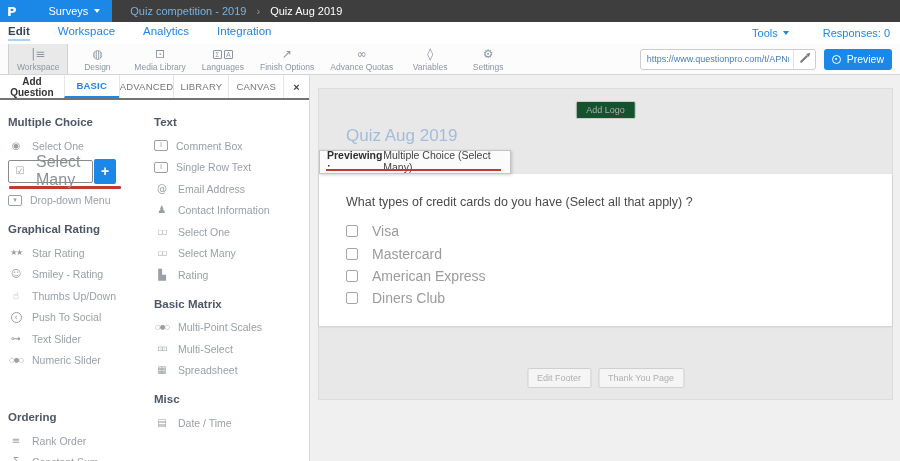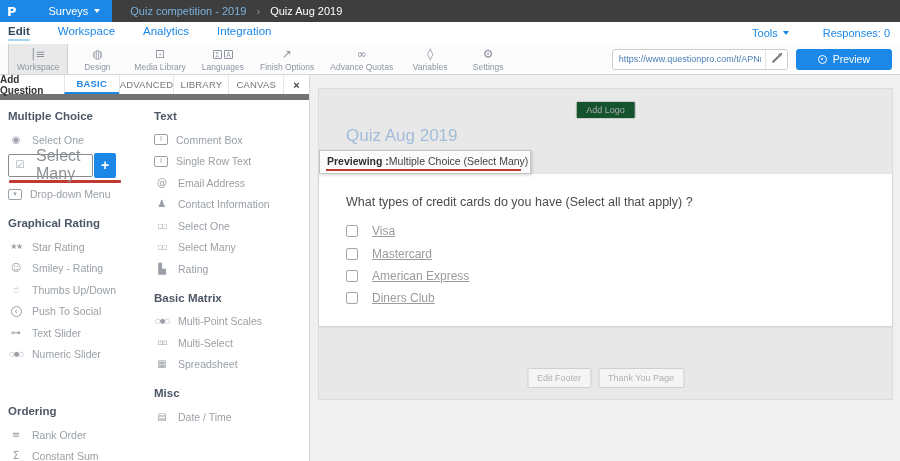--- a/index.html
+++ b/index.html
@@ -47,63 +47,63 @@
   .ticon { font-size:12px; line-height:13px; height:13px; font-family:"DejaVu Sans",sans-serif; }
   .tlabel { font-size:8.5px; }
   .lang-boxes { display:flex; gap:2px; height:13px; align-items:center; }
   .mini-box { border:1px solid #8d95a3; border-radius:1px; font-size:6.5px; line-height:7px; padding:0 1.5px; }
   .toolbar-right { margin-left:auto; display:flex; align-items:center; gap:8px; padding-right:8px; }
   .url-box { width:176px; height:21px; border:1px solid #ccc; background:#fff; border-radius:3px; display:flex; align-items:center; }
   .url-box input { border:none; outline:none; background:transparent; font-size:9px; color:#4a7db5; width:148px; padding-left:6px; font-family:inherit; }
   .pencil-btn { margin-left:auto; width:22px; height:100%; border-left:1px solid #e3e3e3; display:flex; align-items:center; justify-content:center; background:#fff; border-radius:0 3px 3px 0; }
   .pencil { width:10px; height:2px; background:#777; border-radius:1px; transform:rotate(-45deg); position:relative; }
   .pencil::after { content:''; position:absolute; right:-4px; top:-1px; border-top:2px solid transparent; border-bottom:2px solid transparent; border-left:4px solid #777; }
-  .preview-btn { background:#1b87e6; color:#fff; border:none; font-size:10.5px; padding:0 22px; height:21px; border-radius:3px; display:flex; align-items:center; gap:6px; font-family:inherit; }
+  .preview-btn { background:#1b87e6; color:#fff; border:none; font-size:10.5px; padding:0 8px; height:21px; border-radius:3px; display:flex; align-items:center; gap:6px; font-family:inherit; }
   .eye { width:9px; height:9px; border:1.3px solid #fff; border-radius:50%; position:relative; flex:none; }
   .eye::after { content:''; position:absolute; left:2px; top:2px; width:2.6px; height:2.6px; border-radius:50%; background:#fff; }
 
   
   .left-panel { position:absolute; top:75px; left:0; width:310px; bottom:0; background:#fff; border-right:1px solid #d9d9d9; }
-  .panel-tabs { height:25px; display:flex; align-items:stretch; border-bottom:6px solid #737373; }
+  .panel-tabs { height:25px; display:flex; align-items:stretch; border-bottom:2px solid #737373;text-align:center; }
   .add-q { width:64px; display:flex; align-items:center; justify-content:center; font-weight:bold; color:#333; font-size:10px; }
   .ptab { width:55px; display:flex; align-items:center; justify-content:center; color:#777; font-size:9.5px; border-left:1px solid #e6e6e6; letter-spacing:.2px; cursor:default; }
   .ptab.active { color:#1b87e6; font-weight:bold; border-bottom:2px solid #1b87e6; }
   .pclose { width:26px; display:flex; align-items:center; justify-content:center; color:#444; font-size:11px; border-left:1px solid #e6e6e6; font-weight:bold; }
   .panel-body { display:flex; padding:4px 0 0 8px; }
   .pcol1 { width:138px; }
   .pcol2 { width:152px; margin-left:8px; }
   .psec-title { font-size:11.5px; font-weight:bold; color:#4d5766; margin:12px 0 7px 0; }
-  .psec-title.first { margin-top:6px; }
+  .psec-title.first { margin-top:12px; }
   .psec-title.gap-lg { margin-top:40px; }
   .pitem { display:flex; align-items:center; gap:8px; height:21.5px; color:#9aa0a6; font-size:10.5px; cursor:default; }
   .picon { width:16px; flex:none; text-align:center; font-size:10px; color:#9aa0a6; font-family:"DejaVu Sans",sans-serif; line-height:12px; }
   .picon.i-tiny { font-size:6.5px; letter-spacing:-1px; }
   .picon.i-star { font-size:8px; letter-spacing:-1.5px; }
   .picon.i-box { border:1px solid #9aa0a6; border-radius:2px; width:14px; height:11px; font-size:7px; line-height:9px; }
   .picon.i-circle { border:1px solid #9aa0a6; border-radius:50%; width:11px; height:11px; font-size:9px; line-height:9px; margin:0 2.5px; }
   .sel-wrap { display:flex; align-items:center; margin:2px 0 0 0; }
   .sel-box { display:flex; align-items:center; gap:8px; border:1px solid #8a8a8a; border-radius:2px; background:#fff; height:23px; padding:0 4px 0 3px; width:85px; }
   .sel-box .plabel { color:#8b9095; }
   .plus-btn { width:22px; height:25px; background:#1b87e6; color:#fff; border:none; font-size:14px; font-weight:bold; border-radius:2px; margin-left:1px; display:flex; align-items:center; justify-content:center; font-family:inherit; }
   .sel-underline { width:112px; height:3px; background:#bf3a30; margin:2px 0 1px 1px; border-radius:1px; }
 
   
   .main { position:absolute; top:75px; left:310px; right:0; bottom:0; background:#f0f0f0; }
   .page { position:absolute; left:8px; right:7px; top:13px; height:312px; background:#e8e8e8; border:1px solid #dcdcdc; }
   .add-logo { position:absolute; top:12px; left:50%; transform:translateX(-50%); border:1px solid #ccc; background:#14532d; color:#adadad; font-size:9px; padding:3px 10px; border-radius:2px; font-family:inherit; }
   .survey-title { position:absolute; top:37px; left:27px; color:#a2bdd9; font-size:17px; }
-  .prev-tab { position:absolute; top:61px; left:0; width:212px; height:24px; background:#fbfbfb; border:1px solid #c4c4c4; box-shadow:1px 1px 3px rgba(0,0,0,.18); font-size:10.5px; color:#444; display:flex; align-items:center; padding:0 0 3px 7px; z-index:2; }
+  .prev-tab { position:absolute; top:61px; left:0; width:192px; height:24px; background:#fbfbfb; border:1px solid #c4c4c4; box-shadow:1px 1px 3px rgba(0,0,0,.18); font-size:10.5px; color:#444; display:flex; align-items:center; padding:0 0 3px 7px; z-index:2; }
   .prev-tab b { color:#2f2f2f; }
   .prev-underline { position:absolute; left:6px; right:9px; bottom:2px; height:2.5px; background:#bf3a30; }
   .card { position:absolute; top:85px; left:0; right:0; height:152px; background:#fff; box-shadow:0 1px 2px rgba(0,0,0,.13); z-index:1; }
   .question { padding:21px 0 0 27px; font-size:12.5px; color:#4a4a4a; }
   .opts { margin:11px 0 0 27px; }
   .opt { display:flex; align-items:center; gap:14px; height:22.4px; }
   .cb { width:12px; height:12px; border:1px solid #a6a6a6; border-radius:2px; background:#fff; flex:none; }
-  .olabel { font-size:12px; color:#9b9b9b;text-decoration:underline; }
+  .olabel { font-size:14px; color:#9b9b9b; }
   .footer-btns { position:absolute; bottom:11px; left:50%; transform:translateX(-50%); display:flex; gap:7px; }
   .fbtn { border:1px solid #cfcfcf; background:rgba(252,252,252,.65); color:#b0b0b0; font-size:9px; padding:4px 9px; border-radius:2px; font-family:inherit; white-space:nowrap; }
 </style>
 </head>
 <body>
 
 <div class="topbar">
   <div class="logo-block">
     <span class="logo-p">P</span>
     <span class="surveys">

